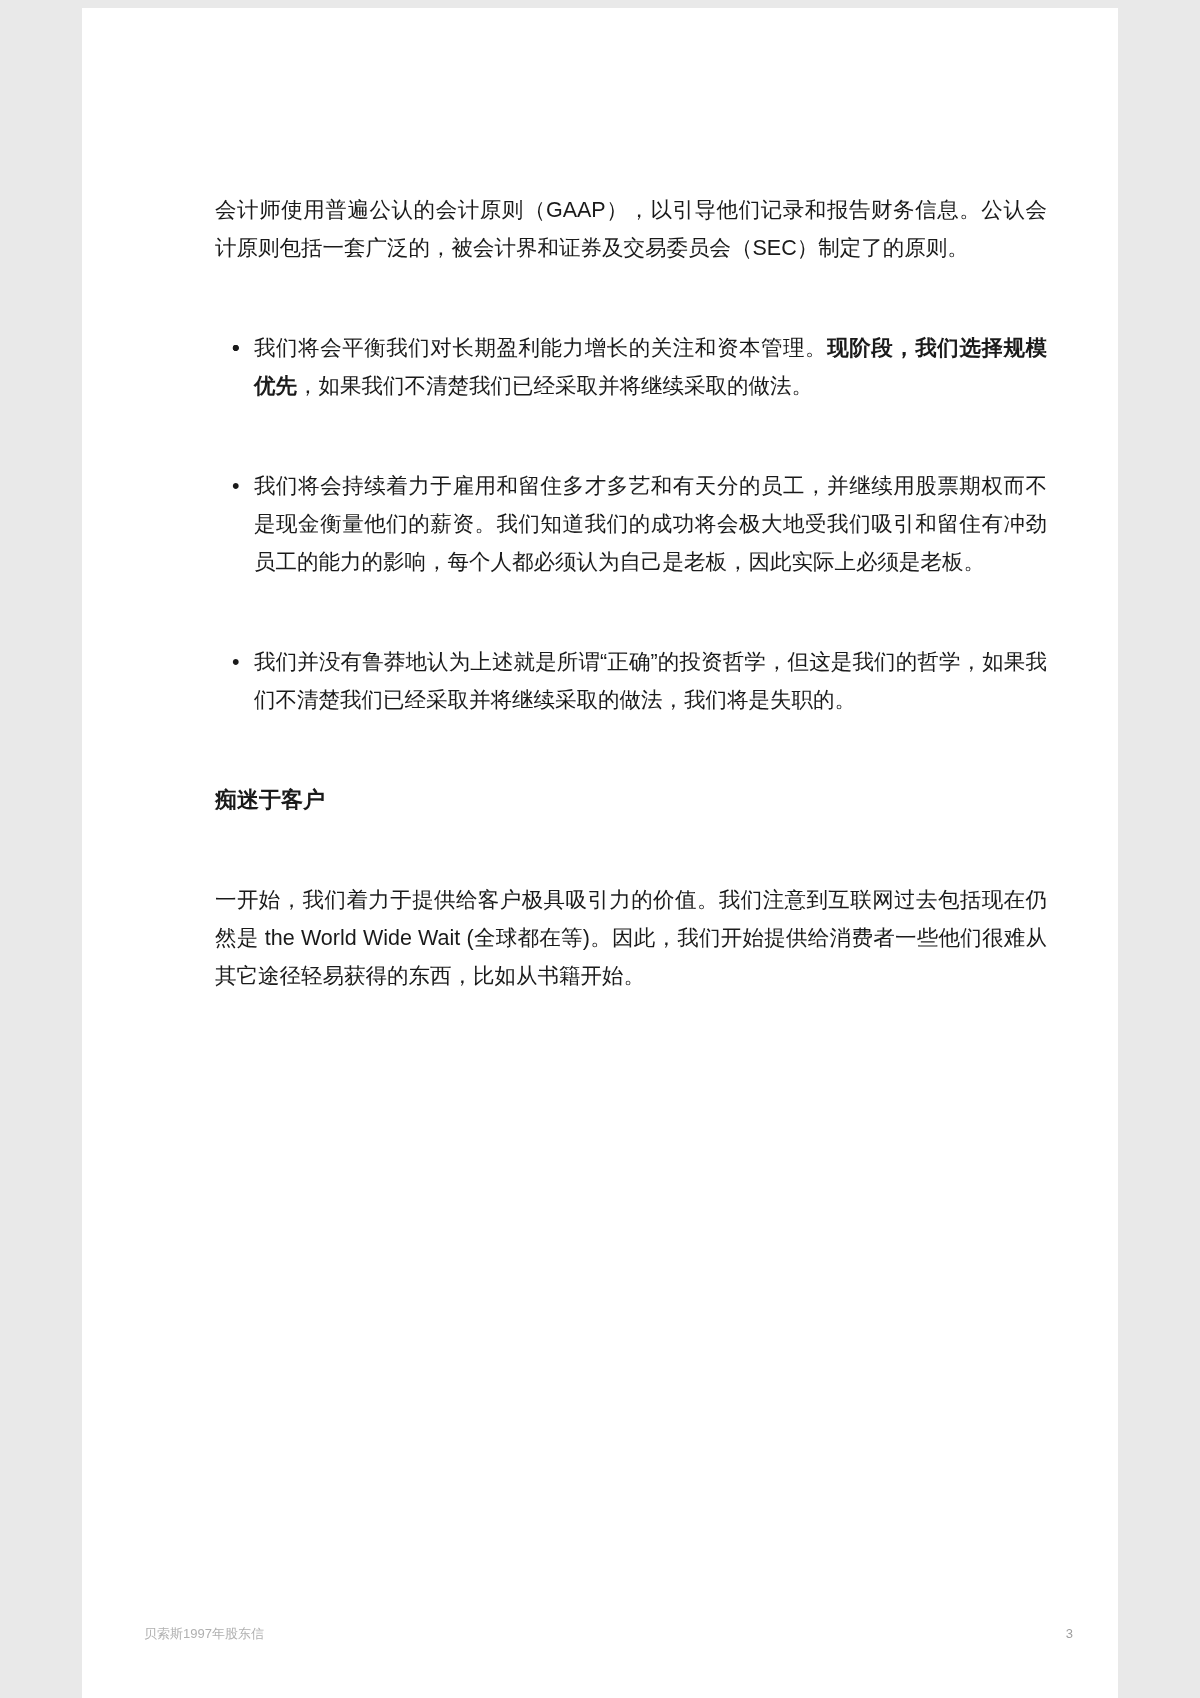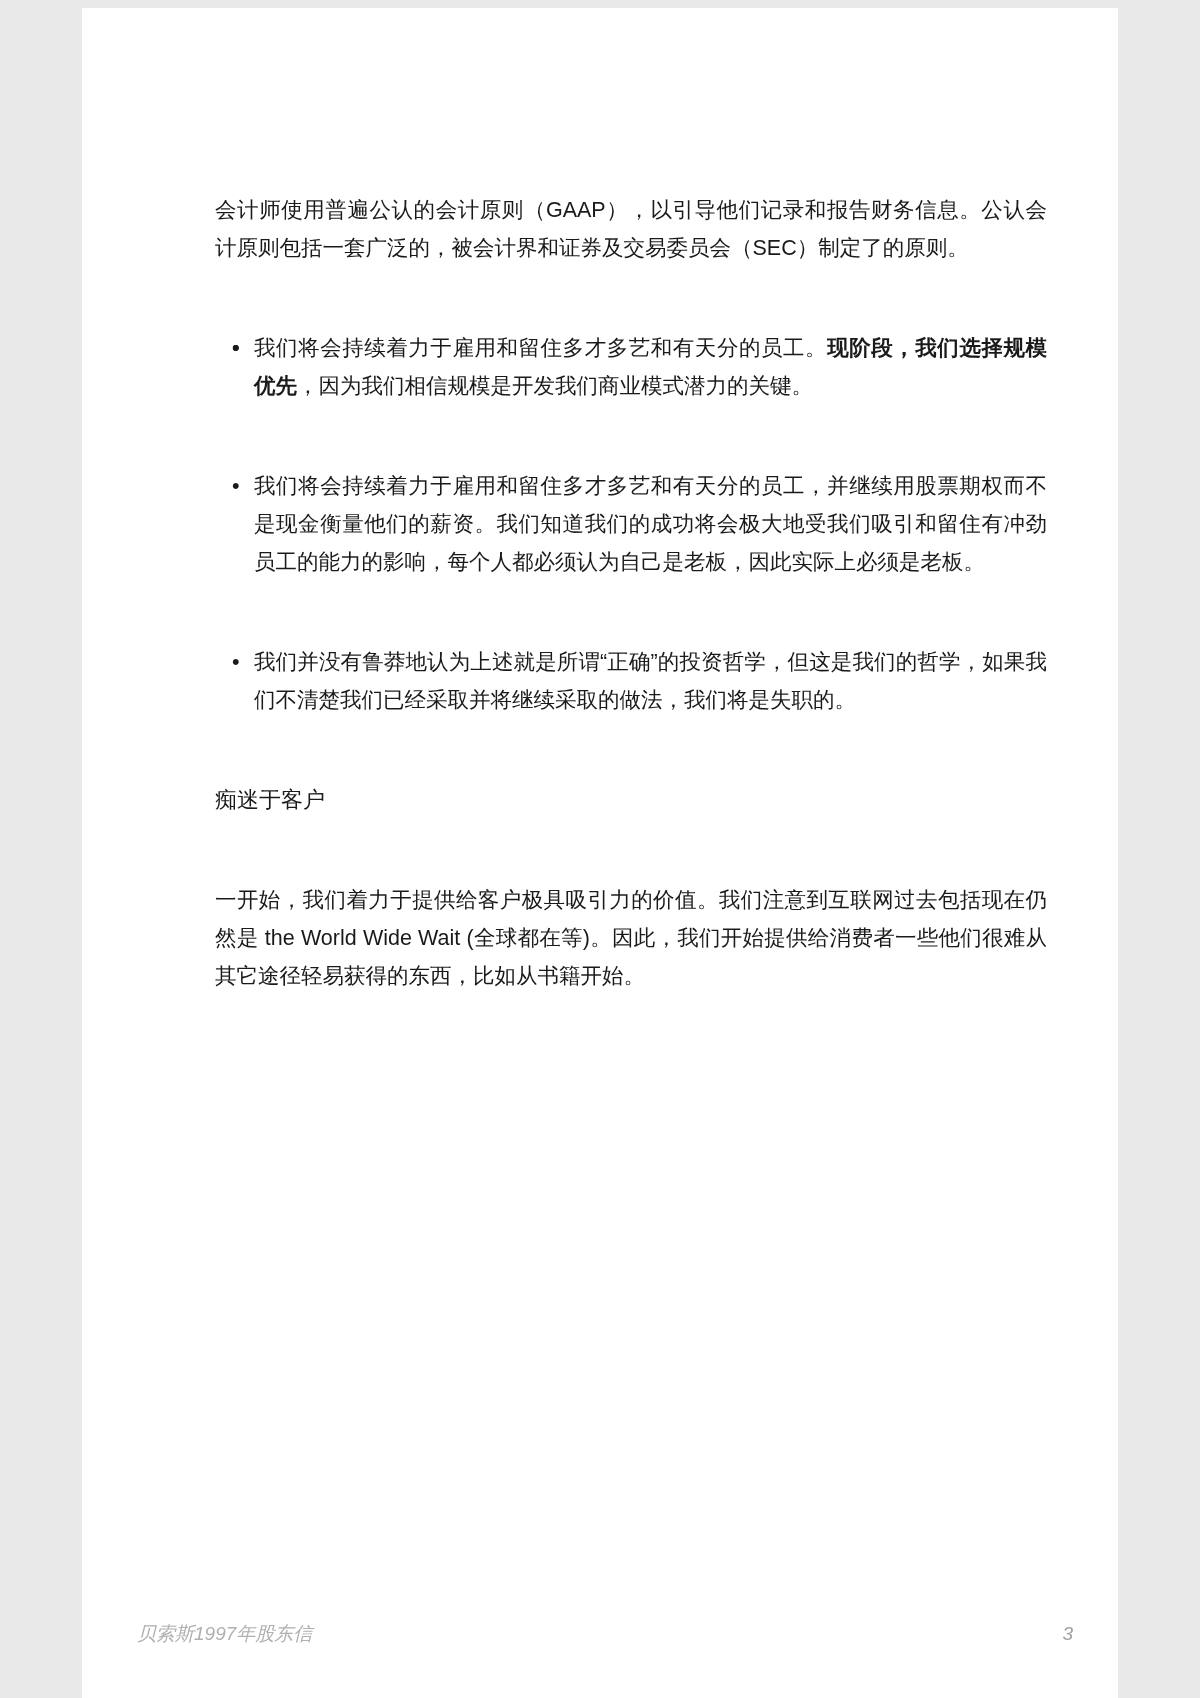--- a/index.html
+++ b/index.html
@@ -31,36 +31,35 @@
   }
   .bullet-marker {
     position: absolute;
     left: 17px;
     top: 0;
     font-size: 21.5px;
     line-height: 38px;
   }
   .bold { font-weight: bold; }
   .section-heading {
-    font-weight: normal;
+    font-weight: bold;
     font-size: 22px;
     margin-bottom: 62px;
   }
   .footer {
     position: absolute;
-    left: 55px;
+    left: 62px;
     right: 45px;
     top: 1615px;
     display: flex;
     justify-content: space-between;
     align-items: baseline;
-    font-size: 19px;
+    font-size: 13px;
     line-height: 22px;
     color: #b0b0b0;
-    font-style: italic;
   }
   .footer .page-num { color: #9e9e9e; }
 </style>
 </head>
 <body>
 
 <div class="page">
 
   <div class="content">
 
@@ -69,21 +68,21 @@
     <div class="bullet-item">
       <span class="bullet-marker">•</span>
     </div>
 
     <div class="bullet-item">
       <span class="bullet-marker">•</span>
     </div>
 
     <div class="bullet-item">
       <span class="bullet-marker">•</span>
-      <span>我们将会持续着力于雇用和留住多才多艺和有天分的员工。</span><span class="bold">现阶段，我们选择规模优先</span><span>，因为我们相信规模是开发我们商业模式潜力的关键。</span>
+      <span>我们将会平衡我们对长期盈利能力增长的关注和资本管理。</span><span class="bold">现阶段，我们选择规模优先</span><span>，如果我们不清楚我们已经采取并将继续采取的做法。</span>
     </div>
 
     <div class="bullet-item">
       <span class="bullet-marker">•</span>
       <span>我们将会持续着力于雇用和留住多才多艺和有天分的员工，并继续用股票期权而不是现金衡量他们的薪资。我们知道我们的成功将会极大地受我们吸引和留住有冲劲员工的能力的影响，每个人都必须认为自己是老板，因此实际上必须是老板。</span>
     </div>
 
     <div class="bullet-item">
       <span class="bullet-marker">•</span>
       <span>我们并没有鲁莽地认为上述就是所谓“正确”的投资哲学，但这是我们的哲学，如果我们不清楚我们已经采取并将继续采取的做法，我们将是失职的。</span>

